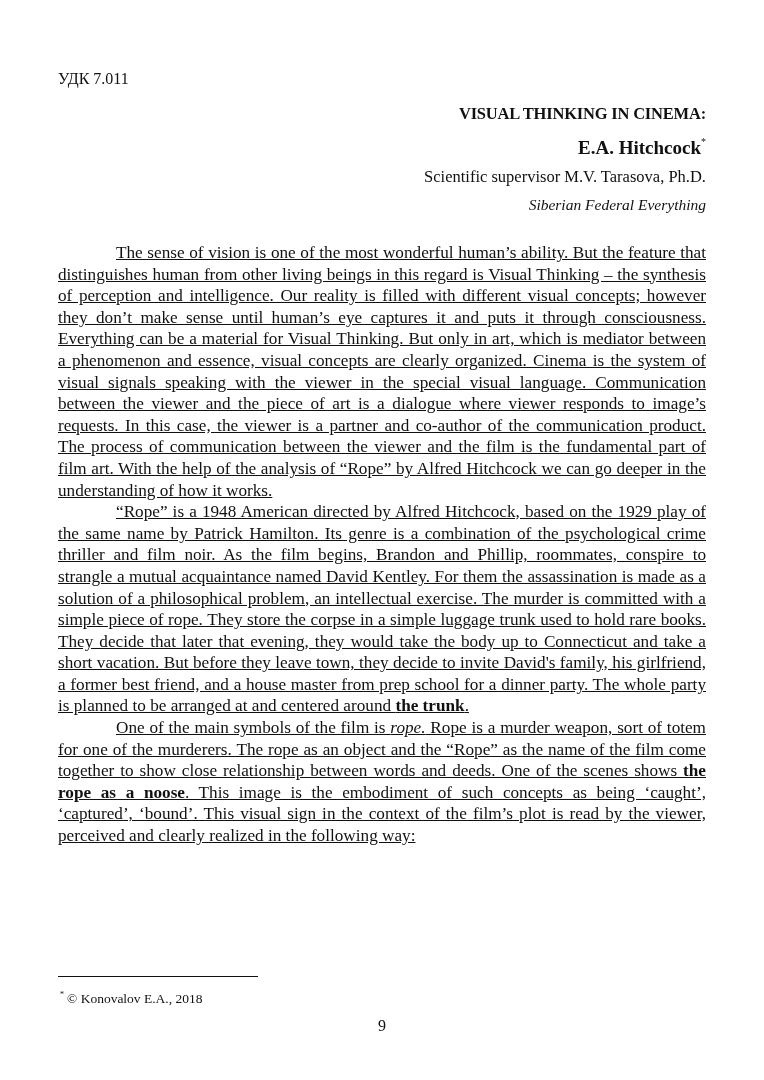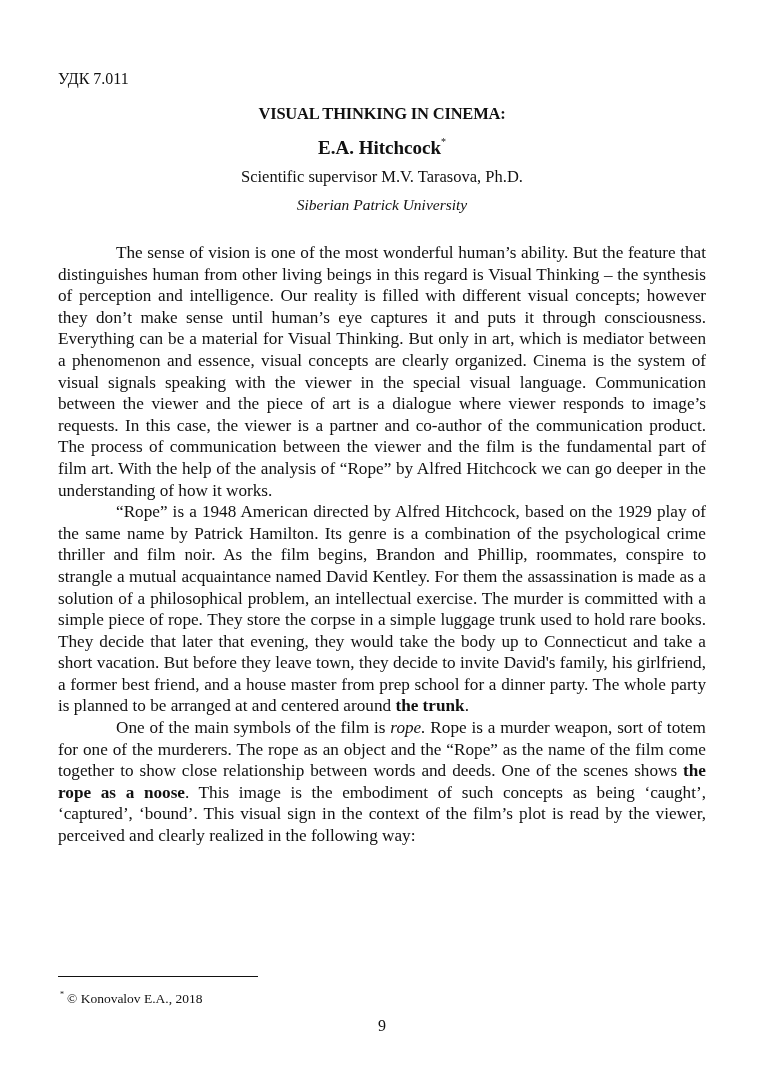--- a/index.html
+++ b/index.html
@@ -1,46 +1,46 @@
 <!DOCTYPE html>
 <html><head>
 <meta charset="utf-8">
 <style>
   html, body { margin: 0; padding: 0; background: #ffffff; }
   body { width: 764px; height: 1080px; overflow: hidden; position: relative;
          font-family: "Liberation Serif", "DejaVu Serif", serif; color: #111; }
   .page { position: absolute; left: 0; top: 8px; width: 764px; height: 1080px; }
   .udk { position: absolute; left: 58px; top: 62px; font-size: 16px; }
-  .header { position: absolute; left: 58px; width: 648px; top: 95px; text-align: center; }
+  .header { position: absolute; left: 58px; width: 648px; top: 95px; text-align: right; }
   .title { font-weight: bold; font-size: 16.5px; line-height: 21px; letter-spacing: -0.2px; }
   .author { font-weight: bold; font-size: 19px; margin-top: 6px; line-height: 24px; }
   .author sup { font-size: 10px; font-weight: normal; vertical-align: 9px; }
   .supervisor { font-size: 16.5px; margin-top: 6px; line-height: 22px; }
   .affil { font-size: 15.5px; font-style: italic; margin-top: 6px; line-height: 21px; }
   .body { position: absolute; left: 58px; width: 648px; top: 234px;
           font-size: 17.2px; line-height: 21.6px; text-align: justify; }
-  .body p { margin: 0; text-indent: 58px; }
+  .body p { margin: 0; text-indent: 58px; text-decoration: underline; }
   .footrule { position: absolute; left: 58px; top: 968px; width: 200px; height: 0; border-top: 1.3px solid #111; }
   .footnote { position: absolute; left: 60px; top: 982px; font-size: 13.5px; text-align: center; }
   .footnote sup { font-size: 8px; vertical-align: 6px; margin-right: 3px; }
   .pagenum { position: absolute; left: 0; width: 764px; top: 1009px; text-align: center; font-size: 16px; }
 </style>
 </head>
 <body>
 
 <div class="page">
   <div class="udk">УДК 7.011</div>
 
   <div class="header">
     <div class="title">
       <div>VISUAL THINKING IN CINEMA:</div>
     </div>
     <div class="author"><span>E.A. Hitchcock</span><sup>*</sup></div>
     <div class="supervisor">Scientific supervisor M.V. Tarasova, Ph.D.</div>
-    <div class="affil">Siberian Patrick University</div>
+    <div class="affil">Siberian Federal Everything</div>
   </div>
 
   <div class="body">
     <p>The sense of vision is one of the most wonderful human’s ability. But the feature that distinguishes human from other living beings in this regard is Visual Thinking – the synthesis of perception and intelligence. Our reality is filled with different visual concepts; however they don’t make sense until human’s eye captures it and puts it through consciousness. Everything can be a material for Visual Thinking. But only in art, which is mediator between a phenomenon and essence, visual concepts are clearly organized. Cinema is the system of visual signals speaking with the viewer in the special visual language. Communication between the viewer and the piece of art is a dialogue where viewer responds to image’s requests. In this case, the viewer is a partner and co-author of the communication product. The process of communication between the viewer and the film is the fundamental part of film art. With the help of the analysis of “Rope” by Alfred Hitchcock we can go deeper in the understanding of how it works.</p>
     <p><span>“Rope” is a 1948 American directed by Alfred Hitchcock, based on the 1929 play of the same name by Patrick Hamilton. Its genre is a combination of the psychological crime thriller and film noir. As the film begins, Brandon and Phillip, roommates, conspire to strangle a mutual acquaintance named David Kentley. For them the assassination is made as a solution of a philosophical problem, an intellectual exercise. The murder is committed with a simple piece of rope. They store the corpse in a simple luggage trunk used to hold rare books. They decide that later that evening, they would take the body up to Connecticut and take a short vacation. But before they leave town, they decide to invite David's family, his girlfriend, a former best friend, and a house master from prep school for a dinner party. The whole party is planned to be arranged at and centered around </span><b>the trunk</b><span>.</span></p>
     <p><span>One of the main symbols of the film is </span><i>rope.</i><span> Rope is a murder weapon, sort of totem for one of the murderers. The rope as an object and the “Rope” as the name of the film come together to show close relationship between words and deeds. One of the scenes shows </span><b>the rope as a noose</b><span>. This image is the embodiment of such concepts as being ‘caught’, ‘captured’, ‘bound’. This visual sign in the context of the film’s plot is read by the viewer, perceived and clearly realized in the following way:</span></p>
   </div>
 
   <div class="footrule"></div>
   <div class="footnote"><sup>*</sup><span>© Konovalov E.A., 2018</span></div>

